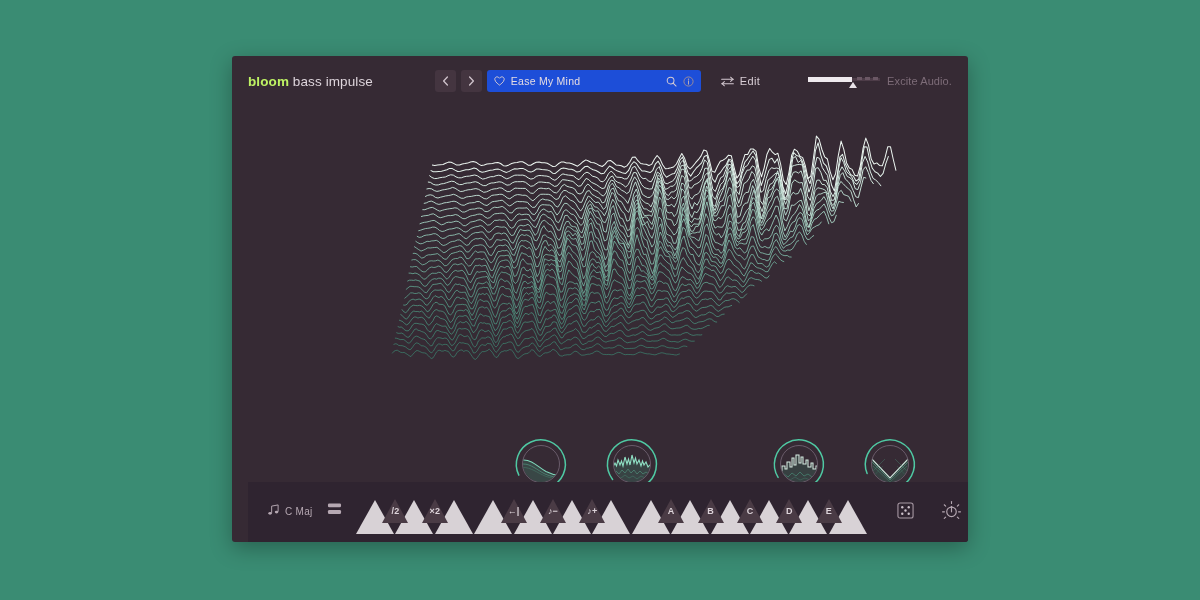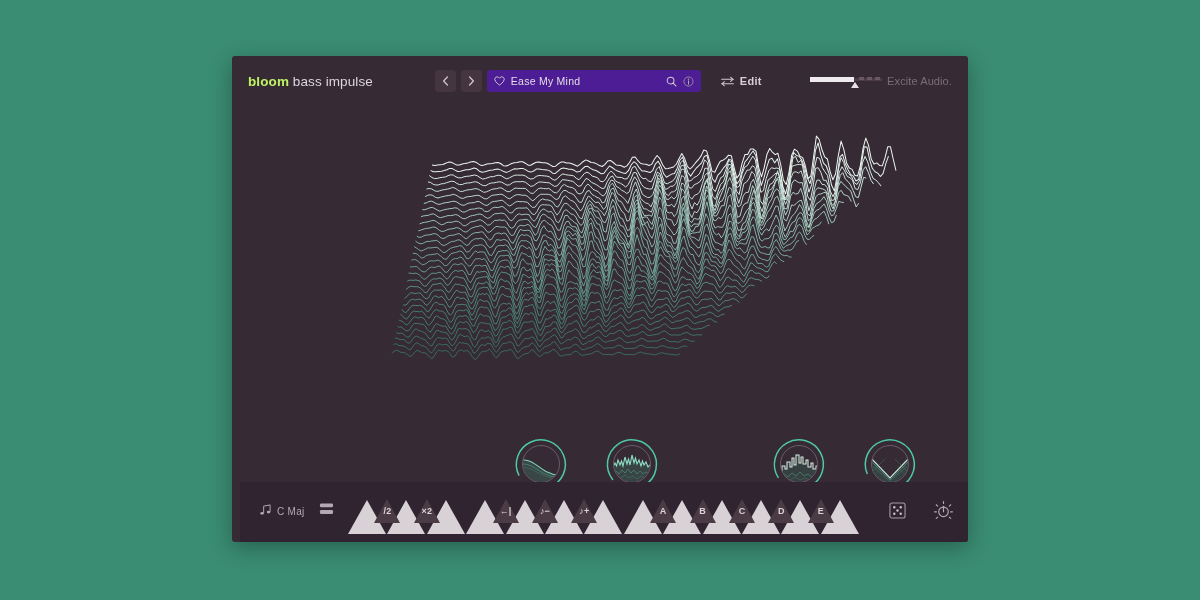--- a/index.html
+++ b/index.html
@@ -69,21 +69,21 @@
     color: #cfc3cb;
     font-size: 11px;
     margin-right: 5px;
     cursor: pointer;
   }
   .nav-btn:last-of-type { margin-right: 9px; }
 
   #preset-field {
     width: 214px;
     height: 22px;
-    background: #4c1d95;
+    background: #1d4ed8;
     border-radius: 3px;
     display: flex;
     align-items: center;
     padding: 0 7px;
     cursor: text;
   }
   #preset-name {
     flex: 1;
     font-size: 10.5px;
     color: #e4dbe2;
@@ -96,21 +96,21 @@
   .hdr-icon { display: flex; align-items: center; justify-content: center; cursor: pointer; }
 
   #edit-zone {
     display: flex;
     align-items: center;
     margin-left: 20px;
     cursor: pointer;
   }
   #edit-label {
     font-size: 11px;
-    font-weight: bold;
+    font-weight: normal;
     color: #d8cdd5;
     letter-spacing: 0.3px;
     margin-left: 6px;
   }
 
   
   #fader-zone {
     margin-left: 48px;
     position: relative;
     width: 72px;
@@ -172,21 +172,21 @@
   .knob svg { display: block; width: 62px; height: 62px; }
 
   #knob-0 { left: 278px; top: 377px; }
   #knob-1 { left: 369px; top: 377px; }
   #knob-2 { left: 536px; top: 377px; }
   #knob-3 { left: 627px; top: 377px; }
 
   
   #bottom-bar {
     position: absolute;
-    left: 8px;
+    left: 16px;
     bottom: 0;
     width: 100%;
     height: 60px;
     background: #2f2430;
   }
 
   #scale-zone {
     position: absolute;
     left: 19px;
     top: 20px;

